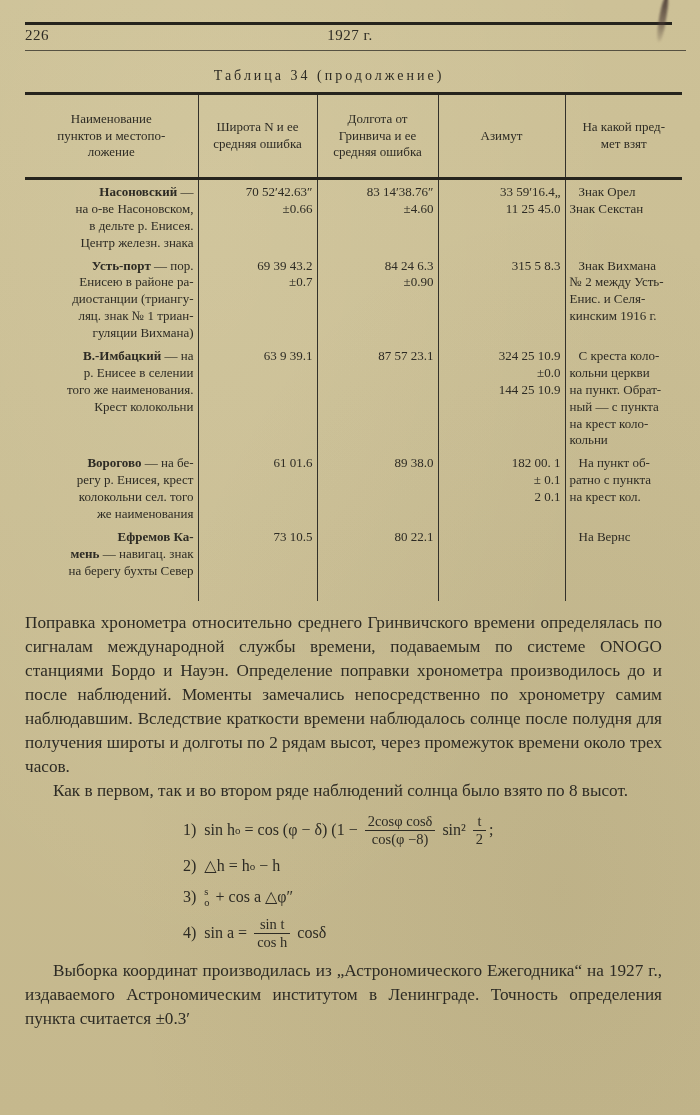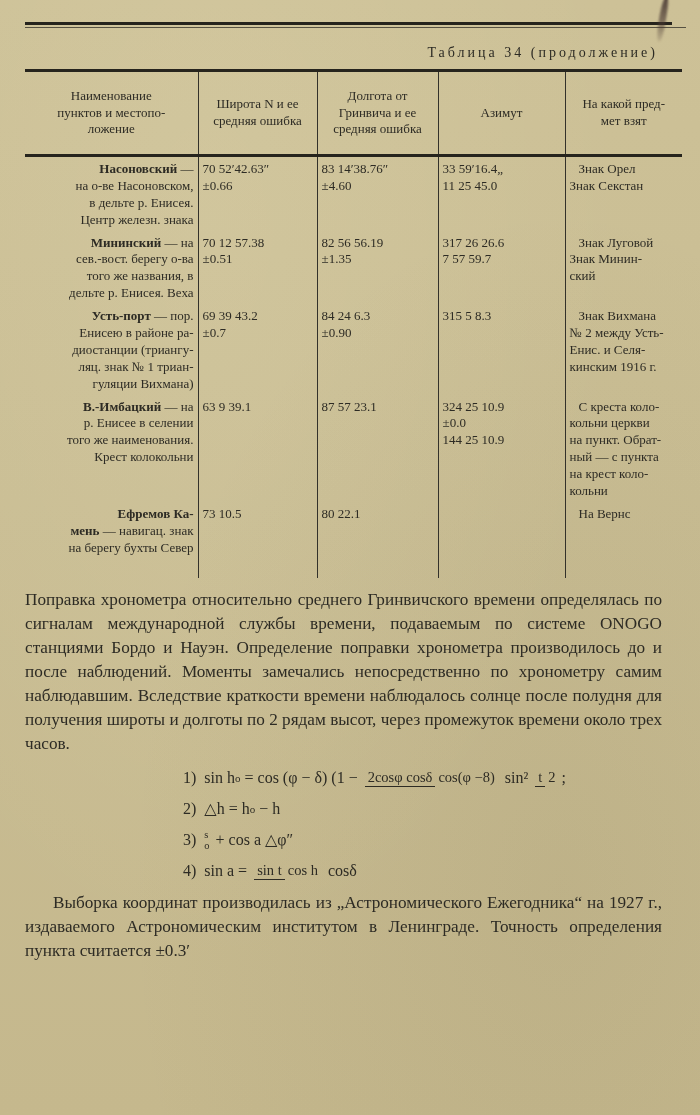--- a/index.html
+++ b/index.html
@@ -27,65 +27,69 @@
   }
   .rule-thick{height:3px;background:#26241d;margin:22px 28px 0 25px;}
   .running-head{
     position:relative;height:21px;margin:2px 25px 0 25px;
     font-size:15px;letter-spacing:0.5px;
   }
   .running-head .page-num{position:absolute;left:0;top:0;}
   .running-head .running-title{position:absolute;left:0;right:0;top:0;text-align:center;}
   .rule-thin{height:1px;background:rgba(45,43,36,0.75);margin:2px 14px 0 25px;}
   .table-caption{
-    margin:17px 42px 8px 0;text-align:right;
+    margin:17px 42px 8px 0;text-align:center;
     font-size:14px;letter-spacing:3px;white-space:nowrap;
   }
   table.coord{
     margin-left:25px;width:657px;
     border-collapse:collapse;table-layout:fixed;
     font-size:13px;line-height:1.3;
   }
   table.coord th,table.coord td{
     padding:4px 4px 2px 4px;vertical-align:top;
     white-space:pre-line;
   }
   table.coord thead th{
     vertical-align:middle;text-align:center;font-weight:normal;
     border-bottom:3px solid #26241d;height:78px;padding:2px 2px;
   }
   table.coord{border-top:3px solid #26241d;}
   .vline{border-left:1.6px solid #33312a;}
   td.c-loc{text-align:right;text-indent:12px;padding-left:2px;padding-right:5px;}
-  td.c-num{text-align:left;margin-left:32px;}
+  td.c-num{text-align:right;margin-left:32px;}
   td.c-tgt{text-align:left;text-indent:9px;padding-left:7px;padding-right:3px;font-family:Liberation Serif, serif;}
   .pt-name{font-weight:bold;}
   tr.r1{height:74px;} tr.r2{height:70px;} tr.r3{height:80px;}
   tr.r4{height:97px;} tr.r5{height:70px;} tr.r6{height:76px;}
   .body-text{margin:10px 38px 0 25px;font-size:17.2px;line-height:24px;text-align:justify;}
   .para{margin:0;}
   .para.indent{text-indent:28px;}
   .formulas{margin:10px 0 8px 158px;font-size:16px;}
   .formula{margin:7px 0;display:flex;align-items:center;white-space:pre;}
   .fnum{margin-right:8px;}
-  .frac{display:inline-flex;flex-direction:row;text-align:center;vertical-align:middle;margin:0 3px;font-size:14.5px;line-height:1.15;}
+  .frac{display:inline-flex;flex-direction:column;text-align:center;vertical-align:middle;margin:0 3px;font-size:14.5px;line-height:1.15;}
   .frac .top{border-bottom:1px solid #2d2b24;padding:0 3px;}
   .frac .bot{padding:0 3px;text-align:center;}
   sub.fsub{font-size:11px;}
   .supsub{display:inline-flex;flex-direction:column;font-size:10.5px;line-height:1.05;vertical-align:-4px;margin-right:2px;}
 </style>
 </head>
 <body>
 
 <div class="page">
 
   <div class="ink-smudge"></div>
 
   <div class="rule-thick"></div>
 
+  <div class="running-head">
+    <span class="page-num">226</span>
+    <span class="running-title">1927 г.</span>
+  </div>
 
   <div class="rule-thin"></div>
 
   <div class="table-caption">Таблица 34 (продолжение)</div>
 
   <table class="coord">
     <colgroup>
       <col style="width:173px">
         <col style="width:119px">
         <col style="width:121px">
@@ -115,35 +119,20 @@
 Центр железн.  знака</span></td>
         <td class="c-num vline">70 52′42.63″
 ±0.66</td>
         <td class="c-num vline">83 14′38.76″
 ±4.60</td>
         <td class="c-num vline">33 59′16.4„
 11 25 45.0</td>
         <td class="c-tgt vline">Знак Орел
 Знак Секстан</td>
       </tr>
-      <tr class="r2">
-        <td class="c-loc"><span class="pt-name">Мининский</span><span> — на
-сев.-вост. берегу о-ва
-того же названия, в
-дельте р. Енисея. Веха</span></td>
-        <td class="c-num vline">70 12 57.38
-±0.51</td>
-        <td class="c-num vline">82 56 56.19
-±1.35</td>
-        <td class="c-num vline">317 26 26.6
-7 57 59.7</td>
-        <td class="c-tgt vline">Знак Луговой
-Знак Минин-
-ский</td>
-      </tr>
       <tr class="r3">
         <td class="c-loc"><span class="pt-name">Усть-порт</span><span> — пор.
 Енисею в районе ра-
 диостанции (триангу-
 ляц. знак № 1 триан-
 гуляции Вихмана)</span></td>
         <td class="c-num vline">69 39 43.2
 ±0.7</td>
         <td class="c-num vline">84 24 6.3
 ±0.90</td>
@@ -163,34 +152,49 @@
         <td class="c-num vline">324 25 10.9
 ±0.0
 144 25 10.9</td>
         <td class="c-tgt vline">С креста коло-
 кольни церкви
 на пункт. Обрат-
 ный — с пункта
 на крест коло-
 кольни</td>
       </tr>
+      <tr class="r5">
+        <td class="c-loc"><span class="pt-name">Ворогово</span><span> — на бе-
+регу р. Енисея, крест
+колокольни сел. того
+же наименования</span></td>
+        <td class="c-num vline">61 01.6</td>
+        <td class="c-num vline">89 38.0</td>
+        <td class="c-num vline">182 00. 1
+± 0.1
+2 0.1</td>
+        <td class="c-tgt vline">На пункт об-
+ратно с пункта
+на крест кол.</td>
+      </tr>
       <tr class="r6">
         <td class="c-loc"><span class="pt-name">Ефремов Ка-
 мень</span><span> — навигац.  знак
 на берегу бухты Север</span></td>
         <td class="c-num vline">73 10.5</td>
         <td class="c-num vline">80 22.1</td>
         <td class="c-num vline"></td>
         <td class="c-tgt vline">На Вернс</td>
       </tr>
     </tbody>
   </table>
 
   <div class="body-text">
     <p class="para">Поправка хронометра относительно среднего Гринвичского времени определялась по сигналам международной службы времени, подаваемым по системе ONOGO станциями Бордо и Науэн. Определение поправки хронометра производилось до и после наблюдений. Моменты замечались непосредственно по хронометру самим наблюдавшим. Вследствие краткости времени наблюдалось солнце после полудня для получения широты и долготы по 2 рядам высот, через промежуток времени около трех часов.</p>
+    <p class="para indent">Как в первом, так и во втором ряде наблюдений солнца было взято по 8 высот.</p>
 
     <div class="formulas">
       <div class="formula">
         <span class="fnum">1)</span><span>sin h</span><sub class="fsub">o</sub><span> = cos (φ − δ) (1 − </span><span class="frac"><span class="top">2cosφ cosδ</span><span class="bot">cos(φ −8)</span></span><span> sin² </span><span class="frac"><span class="top">t</span><span class="bot">2</span></span><span>;</span>
       </div>
       <div class="formula">
         <span class="fnum">2)</span><span>△h = h</span><sub class="fsub">o</sub><span> − h</span>
       </div>
       <div class="formula">
         <span class="fnum">3)</span><span class="supsub"><span>s</span><span>o</span></span><span> + cos a △φ″</span>

